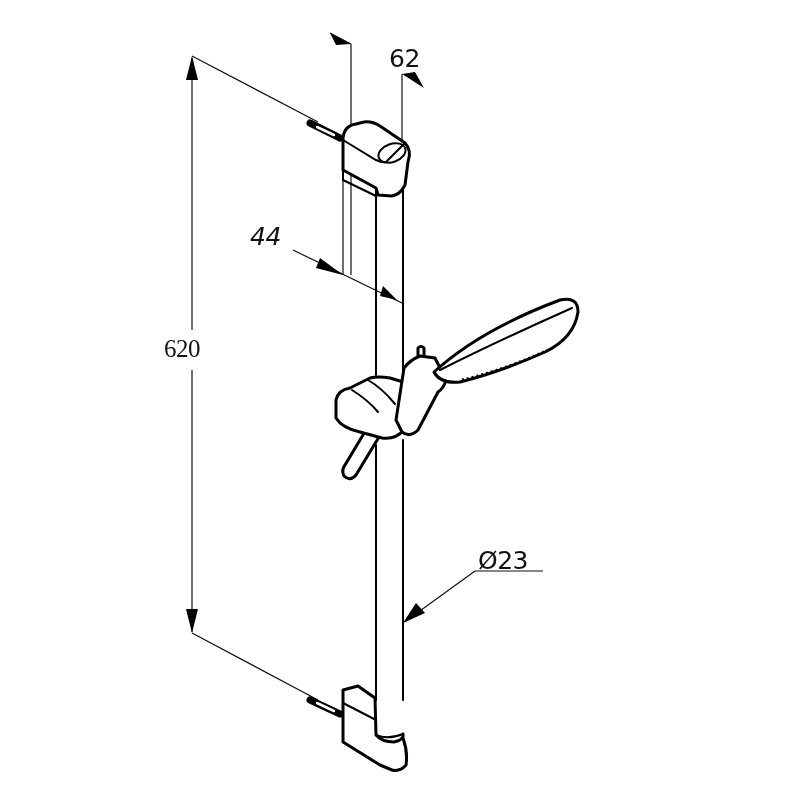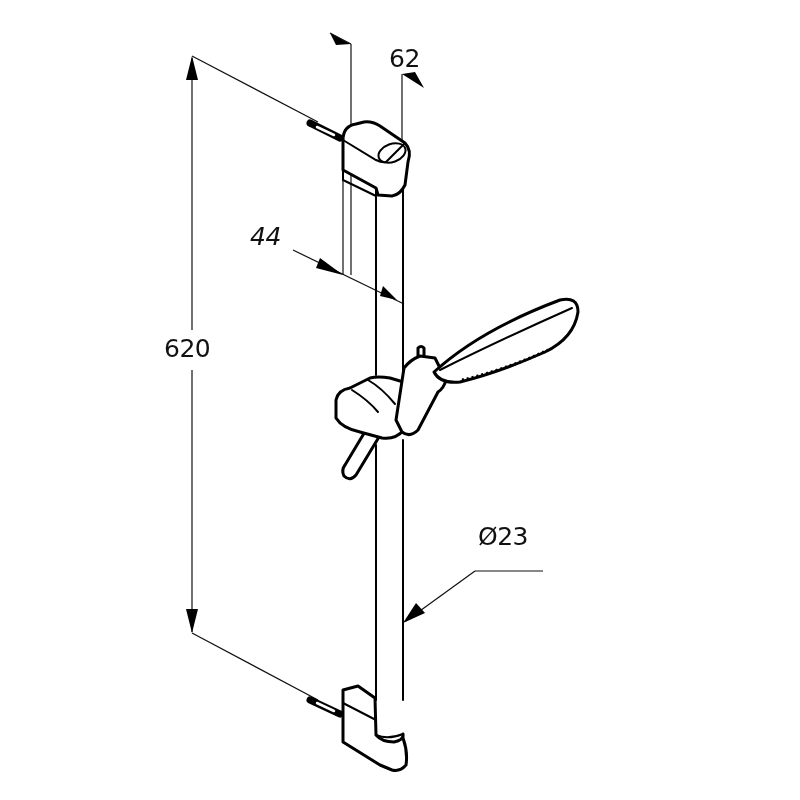--- a/index.html
+++ b/index.html
@@ -92,14 +92,14 @@
 
   <g>
     <line class="thin" x1="475" y1="571" x2="543" y2="571"></line>
     <line class="thin" x1="475" y1="571" x2="406" y2="621"></line>
     <polygon class="arrow" points="403,623 416,603 425,613"></polygon>
   </g>
 </svg>
 
 <div class="dim-label" style="left:357px; top:46px;margin-left:32px;">62</div>
 <div class="dim-label" style="left:250px; top:224px;font-style:italic;">44</div>
-<div class="dim-label" style="left:164px; top:336px;">620</div>
-<div class="dim-label" style="left:478px; top:524px;">Ø23</div>
+<div class="dim-label" style="left:164px; top:336px;font-family:Liberation Serif, serif;">620</div>
+<div class="dim-label" style="left:478px; top:548px;">Ø23</div>
 
 </body></html>

